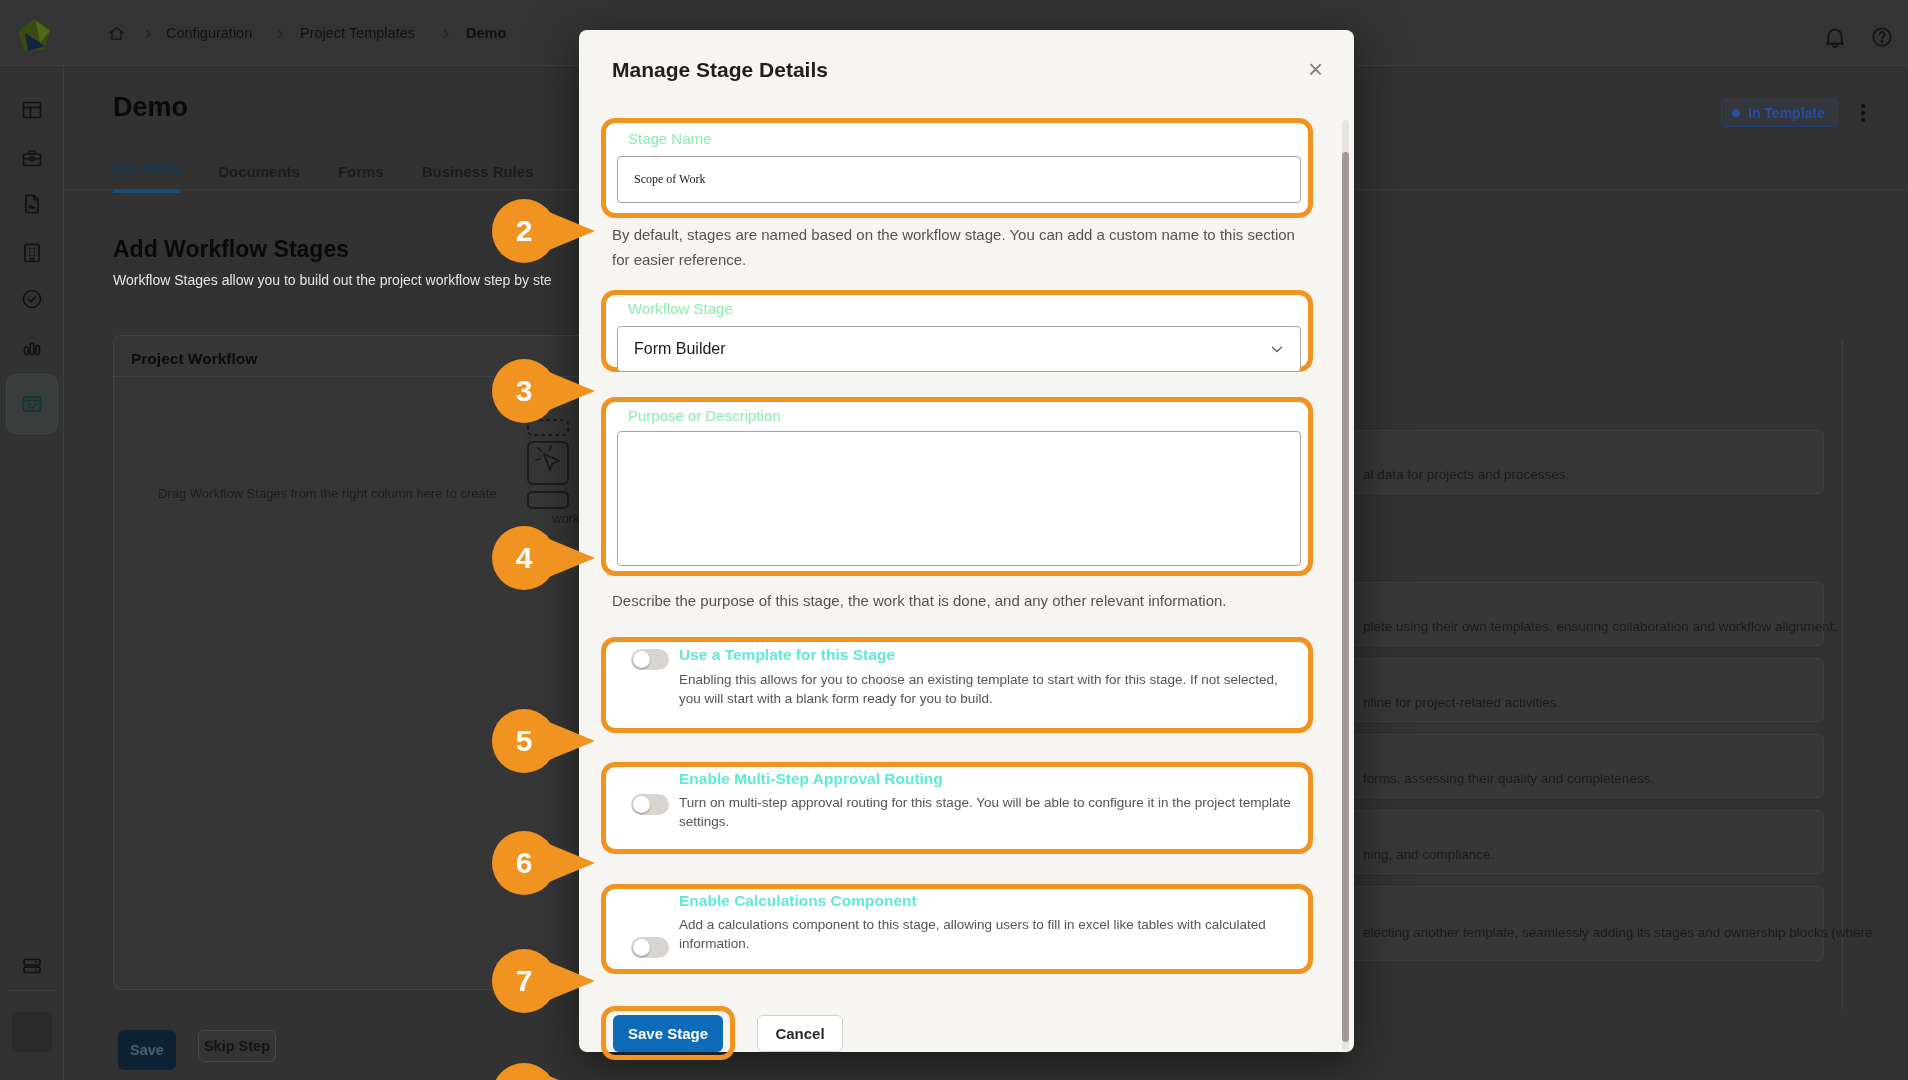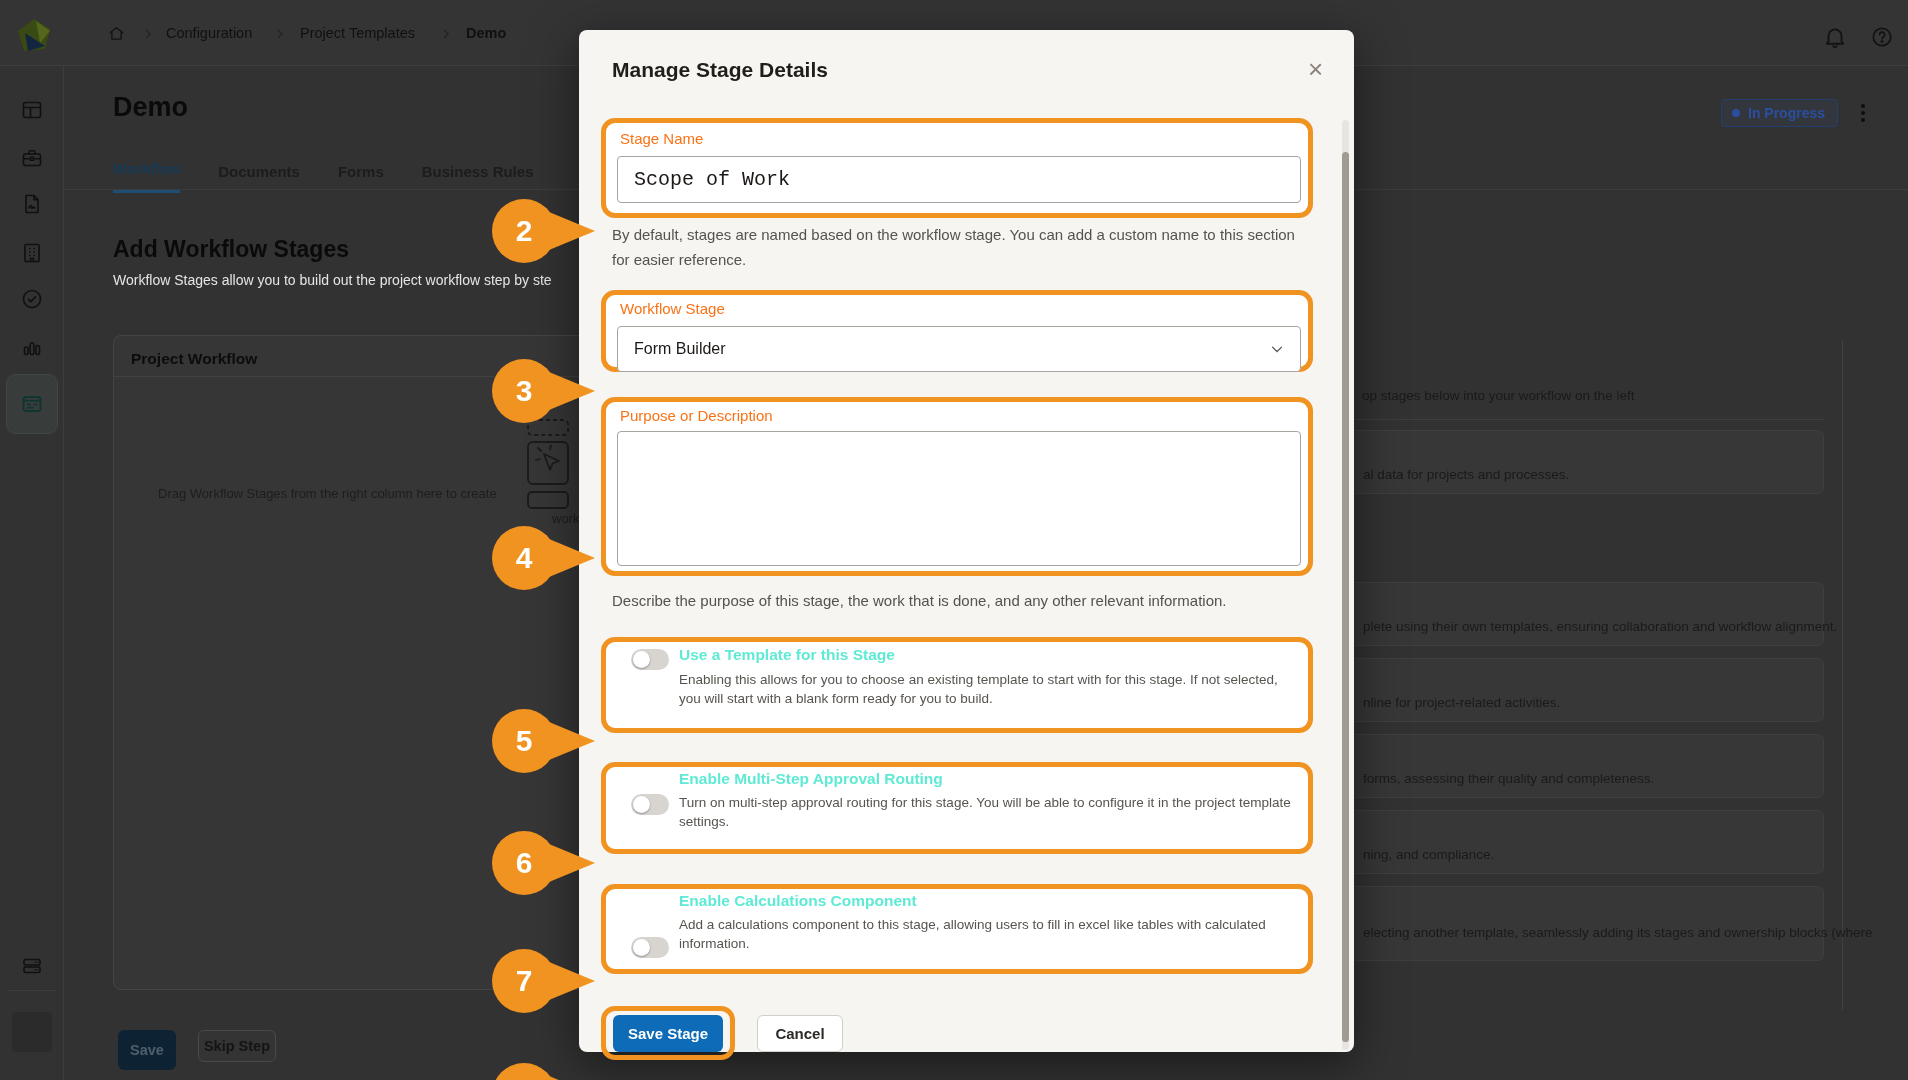--- a/index.html
+++ b/index.html
@@ -62,23 +62,23 @@
   .avatar-sq { background:#2b2b2b; border-radius:4px; }
 
   
   .modal { background:#f6f5f2; border-radius:8px; box-shadow:0 12px 48px rgba(0,0,0,.5); z-index:10; }
   .modal-title { font-size:21px; font-weight:700; color:#211d19; }
   .modal-close { font-size:26px; color:#8a847c; line-height:1; }
   .scroll-track { width:7px; background:#e7e5e1; border-radius:4px; }
   .scroll-thumb { width:7px; background:#a09a91; border-radius:4px; }
 
   .hl-box { border:5px solid #F09321; border-radius:14px; background:#ffffff; z-index:11; }
-  .fld-label { font-size:15px; color:#f97316; }
-  .txt-input { background:#fff; border:1px solid #a9a49d; border-radius:4px; font-size:20px;
-               color:#1c1917; padding:0 16px; font-family:Liberation Mono, monospace; outline:none; }
+  .fld-label { font-size:15px; color:#86efac;margin-left:8px; }
+  .txt-input { background:#fff; border:1px solid #a9a49d; border-radius:4px; font-size:12px;
+               color:#1c1917; padding:0 16px; font-family:Liberation Serif, serif; outline:none; }
   .select-box { background:#fff; border:1px solid #a9a49d; border-radius:4px; display:flex;
                 align-items:center; justify-content:space-between; padding:0 14px 0 16px;
                 font-size:16px; color:#1c1917; }
   .select-box .chev { width:18px; height:18px; color:#57534e; }
   textarea.txt-area { background:#fff; border:1px solid #a9a49d; border-radius:4px; resize:none;
                 font-family:inherit; font-size:16px; padding:10px 14px; outline:none; }
   .helper { font-size:15px; color:#56524c; line-height:25px; }
 
   .pill { width:38px; height:21px; border-radius:11px; background:#d8d5d1; position:relative; }
   .pill .knob { position:absolute; left:2px; top:2px; width:17px; height:17px; border-radius:50%;
@@ -207,21 +207,21 @@
         <path d="M15.3 8.25 h.01 M17.3 8.25 h.01 M15.3 15.75 h.01 M17.3 15.75 h.01"></path>
       </svg>
   </div>
   <div class="abs side-rule" style="left:8px; top:990px; width:48px;"></div>
   <div class="abs avatar-sq" style="left:12px; top:1012px; width:40px; height:40px;"></div>
 
   <span class="abs page-title nowrap" style="left:113px; top:92px;">Demo</span>
 
   <div class="abs badge" style="left:1721px; top:99px;">
     <span class="dot"></span>
-    <span>In Progress</span>
+    <span>In Template</span>
   </div>
   <div class="abs kebab" style="left:1846px; top:99px;">
     <i></i>
       <i></i>
       <i></i>
   </div>
 
   <div class="abs tabs" style="left:113px; top:160px;">
     <span class="tab active nowrap">Workflow</span>
     <span class="tab nowrap">Documents</span>
@@ -247,23 +247,20 @@
     </svg>
   </div>
   <span class="abs empty-text nowrap" style="left:158px; top:486px;">Drag Workflow Stages from the right column here to create</span>
   <span class="abs empty-text nowrap" style="left:552px; top:511px;">workf</span>
 
   <button class="abs btn-navy" style="left:118px; top:1030px; width:58px; height:40px;">Save</button>
   <button class="abs btn-ghost-dim" style="left:198px; top:1030px; width:78px; height:32px;">Skip Step</button>
 
   <div class="abs rc-divider" style="left:1842px; top:340px; height:670px;"></div>
 
-  <div class="abs rc-header" style="left:1140px; top:370px; width:684px; height:50px;">
-    <span class="abs rc-frag" style="left:222px; top:18px;">op stages below into your workflow on the left</span>
-  </div>
 
   <div class="abs rc-card" style="left:1140px; top:430px; width:684px; height:64px;">
     <span class="abs rc-frag" style="left:222px; top:36px;">al data for projects and processes.</span>
   </div>
   <div class="abs rc-card" style="left:1140px; top:582px; width:684px; height:64px;">
     <span class="abs rc-frag" style="left:222px; top:36px;">plete using their own templates, ensuring collaboration and workflow alignment.</span>
   </div>
   <div class="abs rc-card" style="left:1140px; top:658px; width:684px; height:64px;">
     <span class="abs rc-frag" style="left:222px; top:36px;">nline for project-related activities.</span>
   </div>

